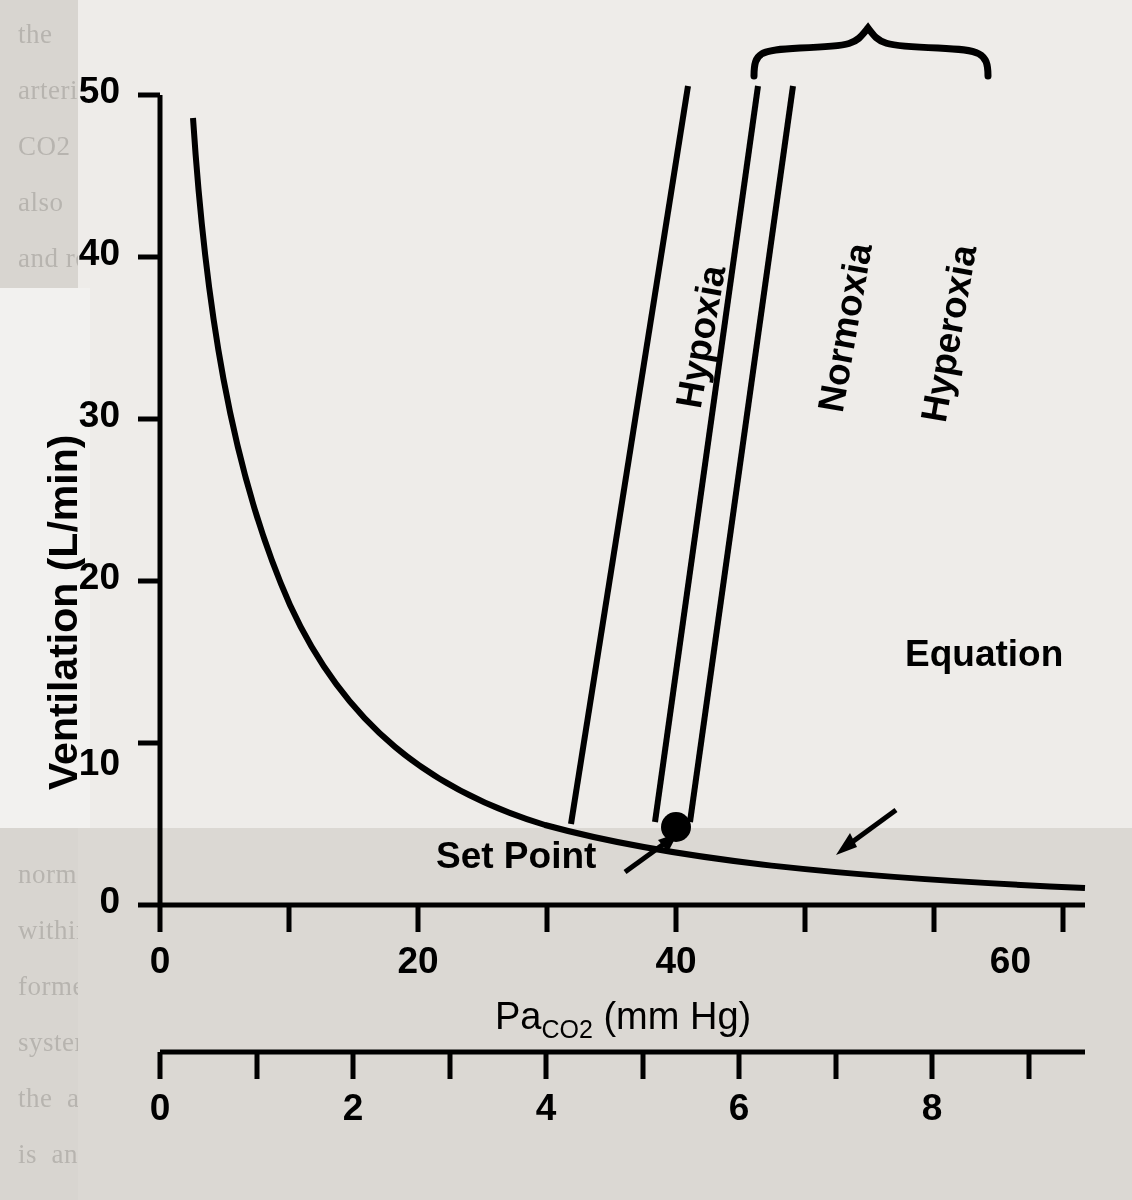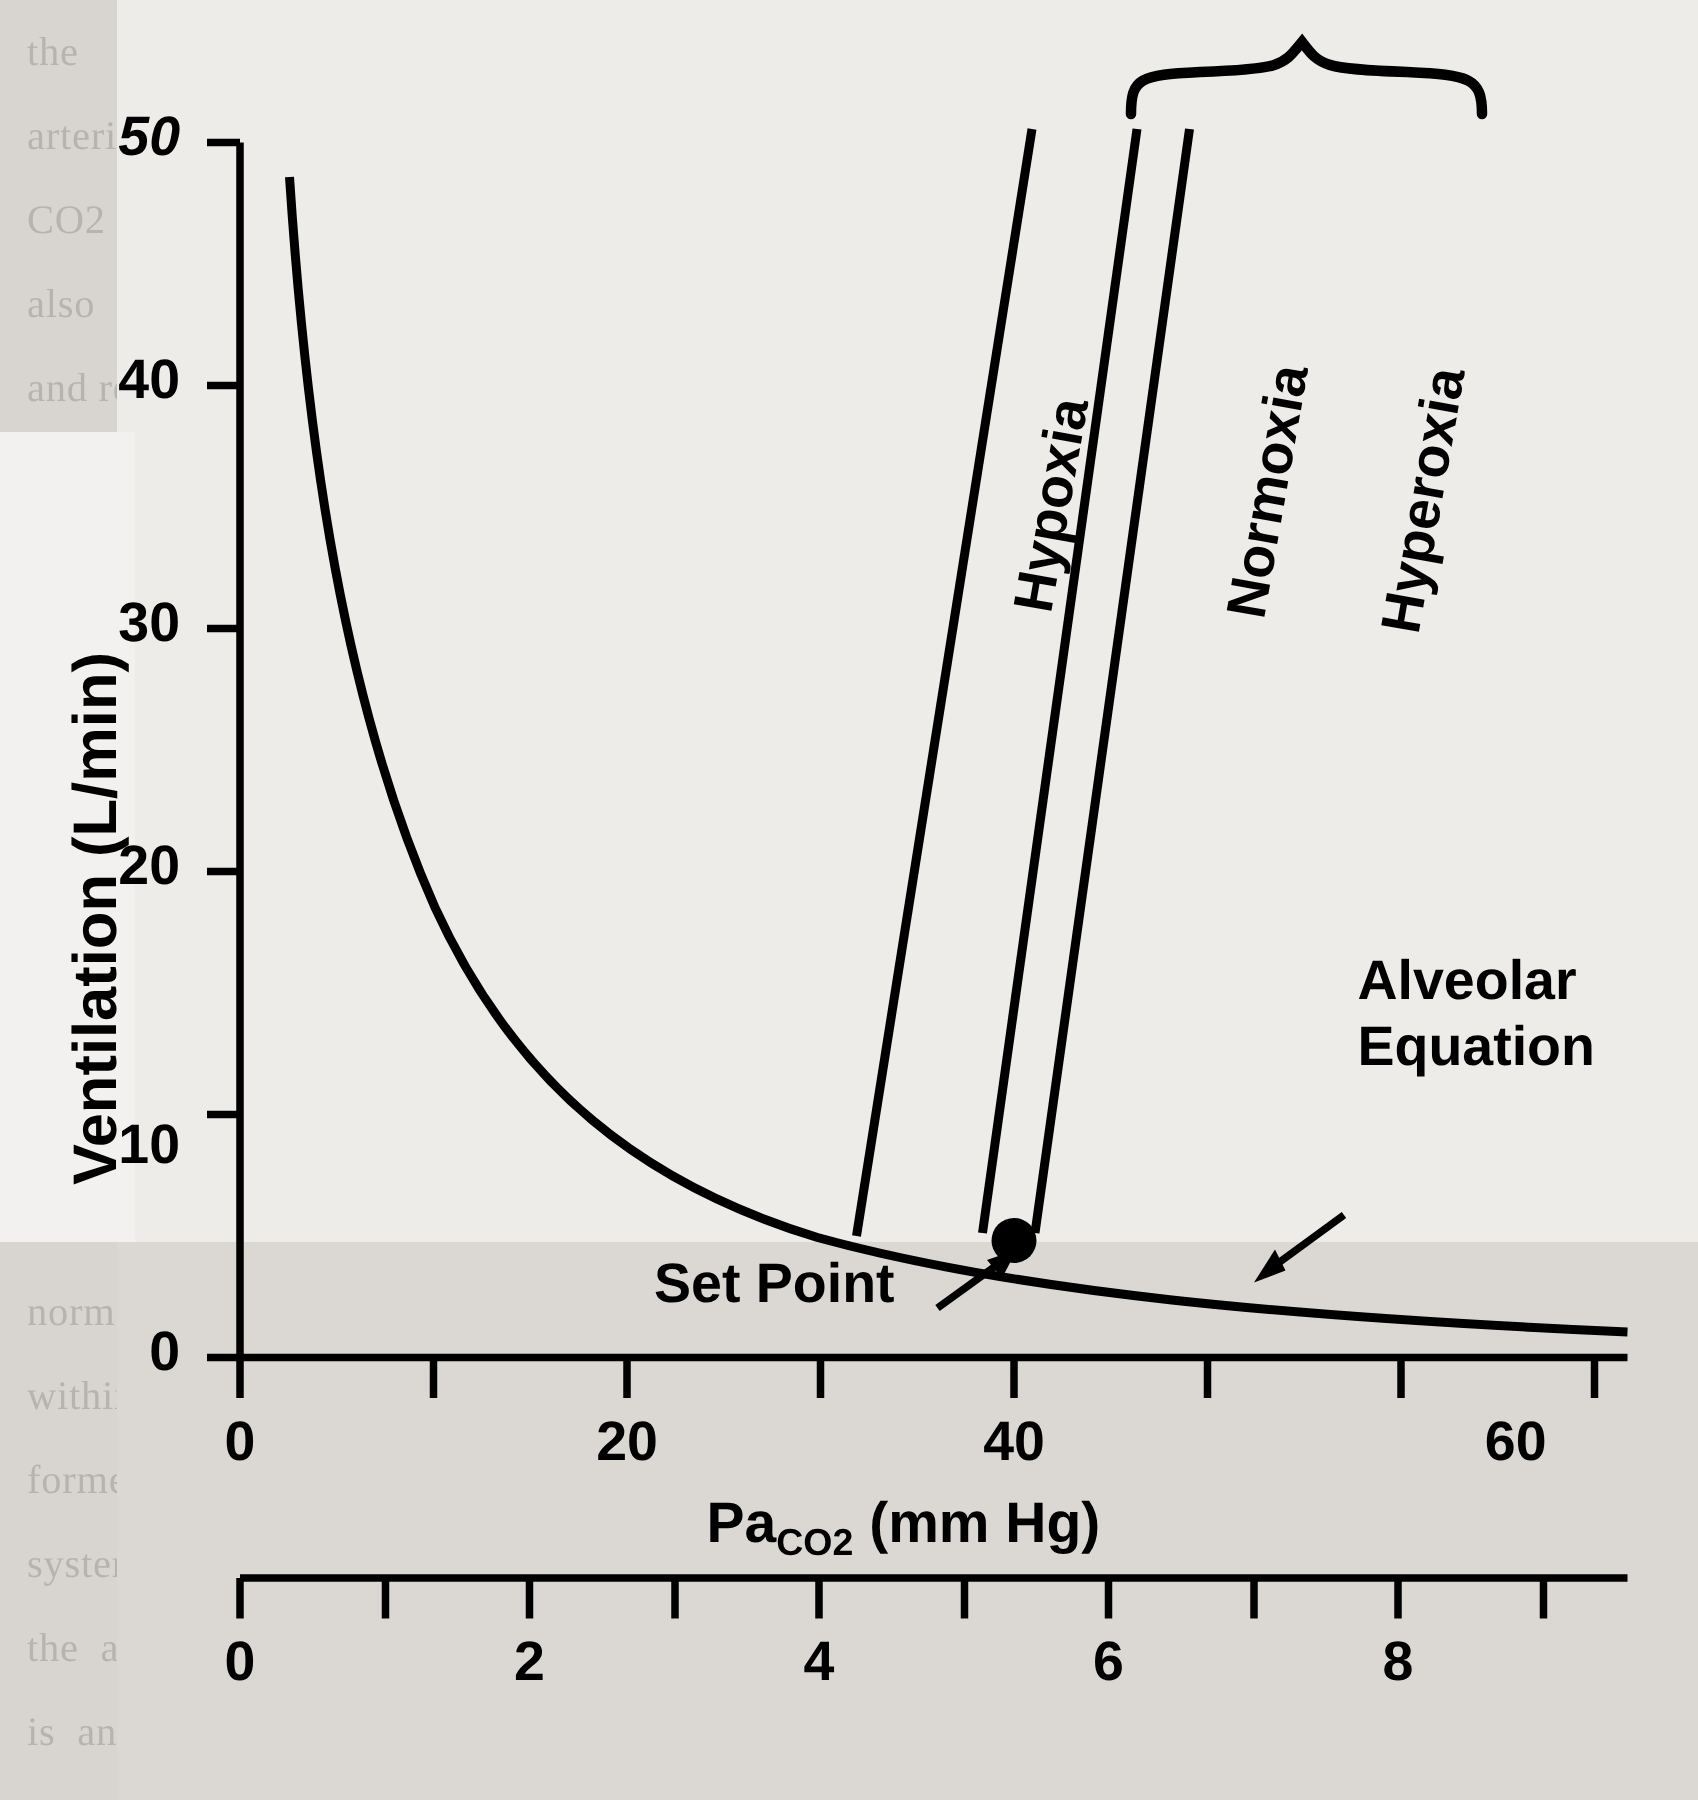--- a/index.html
+++ b/index.html
@@ -42,21 +42,21 @@
 
   
   #ytitle{
     font-size:41px;font-weight:bold;
     transform-origin:0 0;
     transform:rotate(-90deg);
     white-space:nowrap;
     left:40px;top:790px;
   }
   
-  .xtitle{font-size:38px;font-weight:bold;white-space:nowrap;}
+  .xtitle{font-size:38px;font-weight:normal;white-space:nowrap;margin-left:24px;}
   .sub{font-size:25px;vertical-align:-0.35em;}
 
   
   .rot{white-space:nowrap;font-size:37px;font-weight:bold;transform-origin:0 0;}
 
   #co2resp{font-size:41px;font-weight:bold;white-space:nowrap;left:742px;top:0px;}
   #alveolar{font-size:37px;font-weight:bold;line-height:44px;left:905px;top:632px;}
   #setpoint{font-size:37px;font-weight:bold;left:436px;top:835px;}
 </style>
 </head>
@@ -150,21 +150,21 @@
       <line x1="450" y1="1052" x2="450" y2="1079"></line>
       <line x1="546" y1="1052" x2="546" y2="1079"></line>
       <line x1="643" y1="1052" x2="643" y2="1079"></line>
       <line x1="739" y1="1052" x2="739" y2="1079"></line>
       <line x1="836" y1="1052" x2="836" y2="1079"></line>
       <line x1="932" y1="1052" x2="932" y2="1079"></line>
       <line x1="1029" y1="1052" x2="1029" y2="1079"></line>
     </g>
   </svg>
 
-  <div class="lbl ytick" style="left:40px;top:70px;font-style:italic;">50</div>
+  <div class="lbl ytick" style="left:40px;top:70px;">50</div>
   <div class="lbl ytick" style="left:40px;top:232px;">40</div>
   <div class="lbl ytick" style="left:40px;top:394px;">30</div>
   <div class="lbl ytick" style="left:40px;top:556px;">20</div>
   <div class="lbl ytick" style="left:40px;top:718px;margin-top:24px;">10</div>
   <div class="lbl ytick" style="left:40px;top:880px;">0</div>
 
   <div class="lbl" id="ytitle">Ventilation (L/min)</div>
 
   <div class="lbl xtick" style="left:115px;top:940px;">0</div>
   <div class="lbl xtick" style="left:373px;top:940px;">20</div>
@@ -182,19 +182,18 @@
   <div class="lbl xtick" style="left:694px;top:1087px;">6</div>
   <div class="lbl xtick" style="left:887px;top:1087px;">8</div>
 
 
 
   <div class="lbl rot" style="left:668px;top:404px;transform:rotate(-80deg);">Hypoxia</div>
   <div class="lbl rot" style="left:810px;top:408px;transform:rotate(-80deg);">Normoxia</div>
   <div class="lbl rot" style="left:913px;top:418px;transform:rotate(-80deg);">Hyperoxia</div>
 
   <div class="lbl" id="alveolar">
-    <div>Alveolar</div>
     <div>Equation</div>
   </div>
 
   <div class="lbl" id="setpoint">Set Point</div>
 
 </div>
 
 </body></html>

